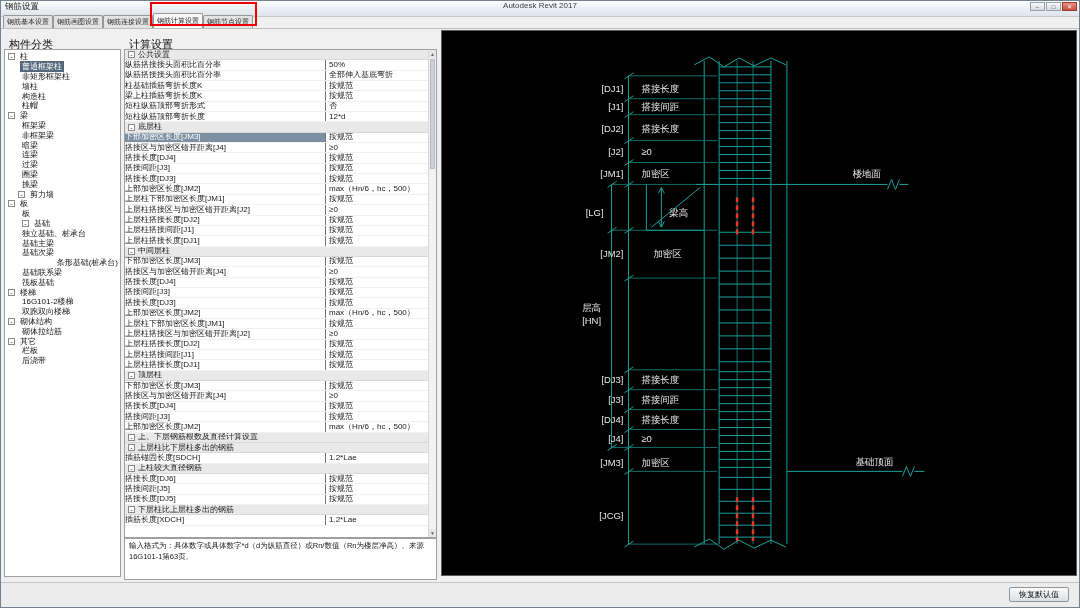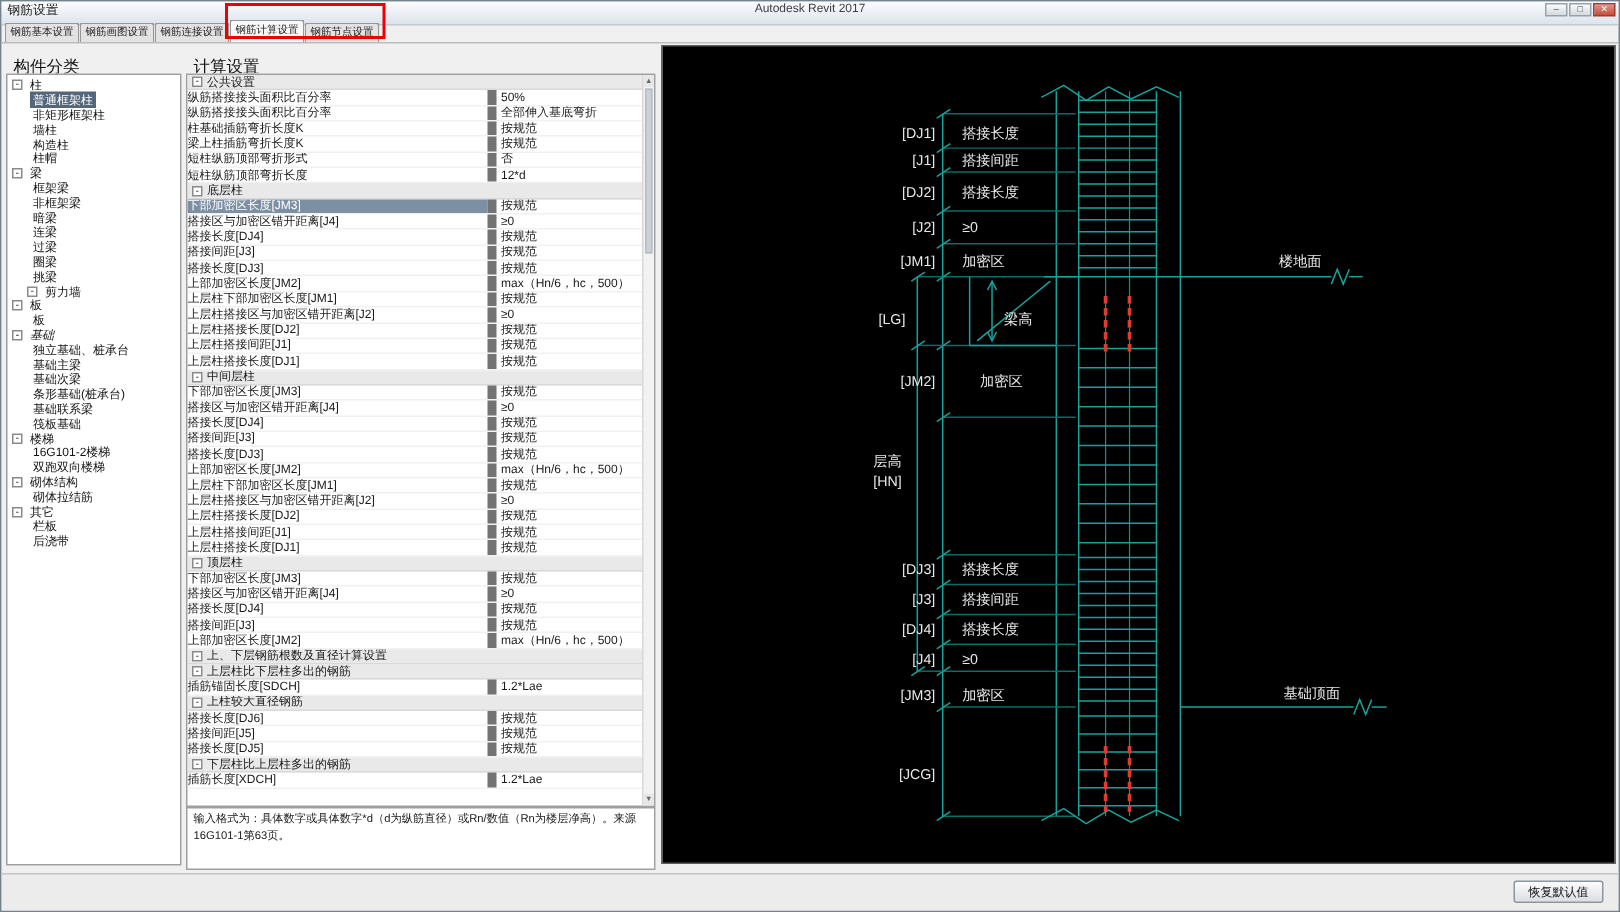--- a/index.html
+++ b/index.html
@@ -31,21 +31,21 @@
   .tree-row.selected .tree-label{background:#54677a;color:#fff}
 
   
   .grid-box{position:absolute;left:123px;top:20px;width:313px;height:489px;background:#fff;border:1px solid #9f9f9f;overflow:hidden}
   .grid-rows{position:absolute;left:0;top:0;right:8px;bottom:0;overflow:hidden}
   .grid-row{display:flex;height:10.35px;line-height:10.2px;font-size:8px;color:#1a1a1a;border-bottom:1px solid #f1f1f1;cursor:default}
   .grid-row.section{background:#e9e9e9;border-bottom-color:#d9d9d9}
   .cell{display:flex;align-items:center}
   .cell.name{width:200px;padding-left:0;white-space:nowrap;overflow:hidden}
   .grid-row.section .cell.name{padding-left:3px}
-  .cell.value{flex:1;border-left:6px solid #737373;padding-left:3px;white-space:nowrap;overflow:hidden}
+  .cell.value{flex:1;border-left:1px solid #737373;padding-left:3px;white-space:nowrap;overflow:hidden}
   .grid-row.section .cell.value{border-left-color:transparent}
   .grid-row.selected .cell.name{background:#7d90a3;color:#fff}
   .vscroll{position:absolute;top:0;right:0;bottom:0;width:8px;background:#f2f2f2;border-left:1px solid #d8d8d8}
   .vscroll .arrow{height:8px;line-height:8px;font-size:5px;color:#666;text-align:center;background:#e7e7e7}
   .vscroll .arrow.down{position:absolute;bottom:0;left:0;right:0}
   .vscroll .thumb{position:absolute;left:1px;right:1px;top:9px;height:110px;background:#ccd1d8;border:1px solid #b7bcc3}
 
   
   .note-box{position:absolute;left:123px;top:509px;width:313px;height:42px;background:#fff;border:1px solid #9f9f9f;padding:2px 4px;font-size:7.5px;line-height:1.4;color:#202020;overflow:hidden}
   .note-title{margin-bottom:1px}
@@ -141,34 +141,34 @@
             <span class="expander">-</span>
             <span class="tree-label">剪力墙</span>
           </div>
           <div class="tree-row" style="padding-left: 3px;">
             <span class="expander">-</span>
             <span class="tree-label">板</span>
           </div>
           <div class="tree-row" style="padding-left: 15px;">
             <span class="tree-label">板</span>
           </div>
-          <div class="tree-row" style="padding-left: 3px; font-style: italic;">
+          <div class="tree-row" style="padding-left: 17px;">
             <span class="expander">-</span>
             <span class="tree-label">基础</span>
           </div>
           <div class="tree-row" style="padding-left: 15px;">
             <span class="tree-label">独立基础、桩承台</span>
           </div>
           <div class="tree-row" style="padding-left: 15px;">
             <span class="tree-label">基础主梁</span>
           </div>
           <div class="tree-row" style="padding-left: 15px;">
             <span class="tree-label">基础次梁</span>
           </div>
-          <div class="tree-row" style="padding-left: 15px;">
+          <div class="tree-row" style="padding-left: 15px; justify-content: flex-end;">
             <span class="tree-label">条形基础(桩承台)</span>
           </div>
           <div class="tree-row" style="padding-left: 15px;">
             <span class="tree-label">基础联系梁</span>
           </div>
           <div class="tree-row" style="padding-left: 15px;">
             <span class="tree-label">筏板基础</span>
           </div>
           <div class="tree-row" style="padding-left: 3px;">
             <span class="expander">-</span>

